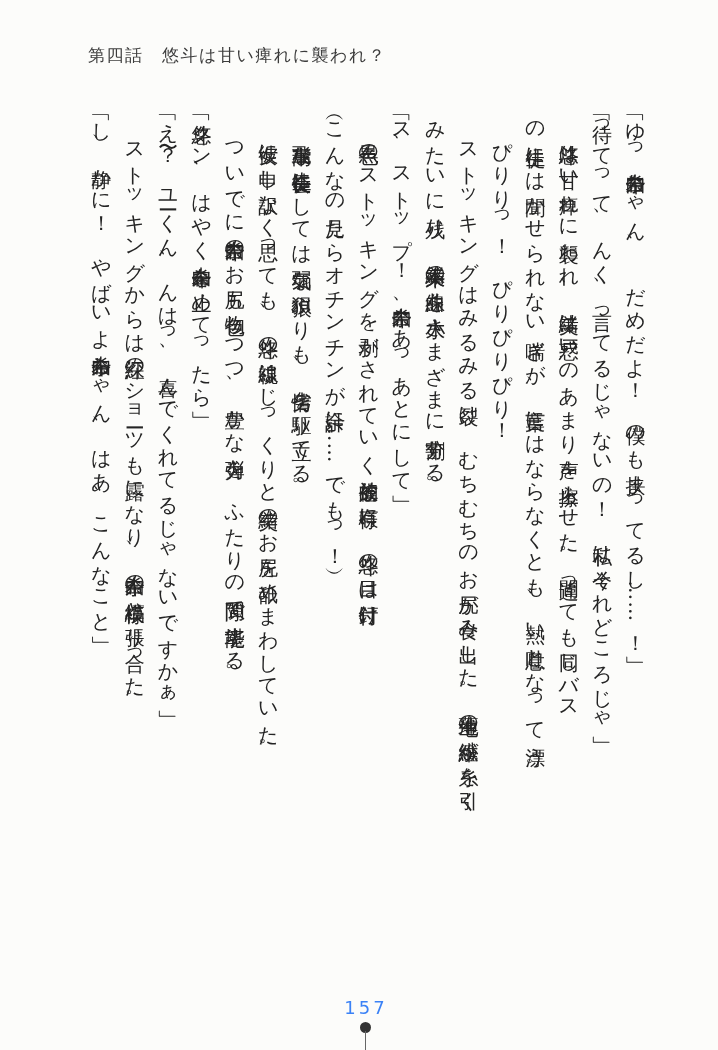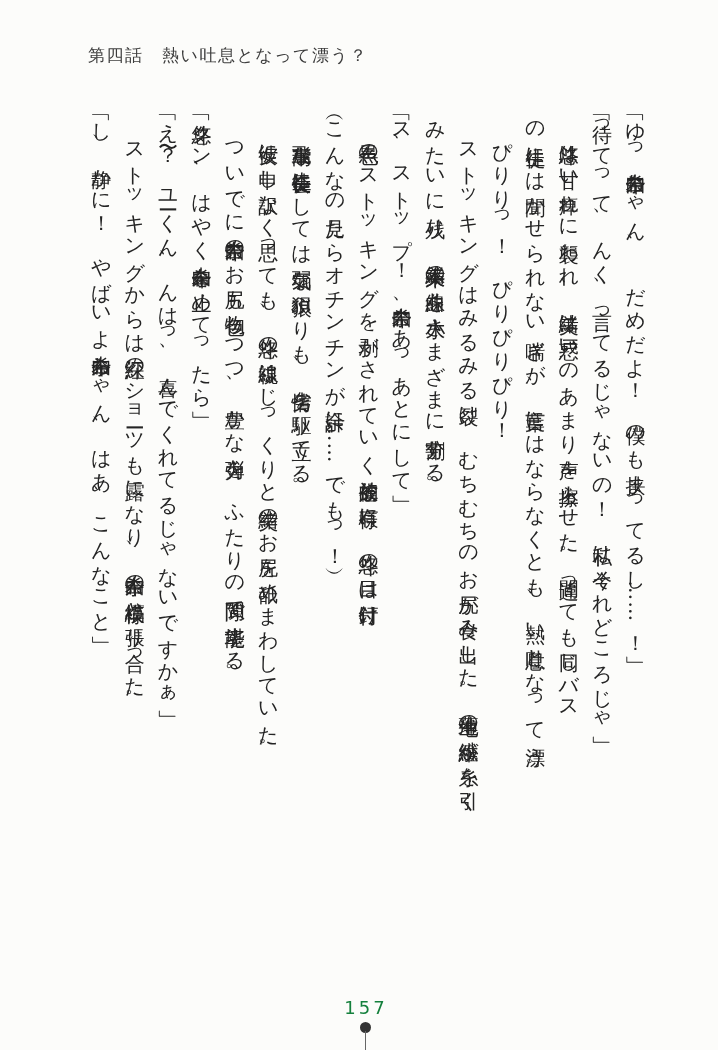--- a/index.html
+++ b/index.html
@@ -44,21 +44,21 @@
   
   .page-number {
     position: absolute;
     left: 336px;
     top: 997px;
     width: 60px;
     text-align: center;
     font-family: "DejaVu Sans", "Liberation Sans", sans-serif;
     font-size: 18px;
     letter-spacing: 3px;
-    color: #15803d;
+    color: #3b82f6;
   }
   .footer-dot {
     position: absolute;
     left: 360px;
     top: 1022px;
     width: 11px;
     height: 11px;
     border-radius: 50%;
     background: #333;
   }
@@ -69,21 +69,21 @@
     width: 1px;
     height: 19px;
     background: #666;
   }
 </style>
 </head>
 <body>
 
 <div class="page">
 
-  <div class="chapter-header">第四話　熱い吐息となって漂う？</div>
+  <div class="chapter-header">第四話　悠斗は甘い痺れに襲われ？</div>
 
   <div class="vtext">
       <div class="tline">「ゆっ由希奈ちゃん、　だめだよ！　僕のも挟まってるし……！」</div>
       <div class="tline">「待ってって、んく、言ってるじゃないの！　私は今それどころじゃ」</div>
       <div class="tline">　悠斗は甘い痺れに襲われ、美緒は戸惑いのあまり声を上擦らせた。間違っても同じバス</div>
       <div class="tline">の生徒には聞かせられない喘ぎが、言葉にはならなくとも、熱い吐息となって漂う。</div>
       <div class="tline">　ぴりりっ！　ぴりぴりぴり！</div>
       <div class="tline">　ストッキングはみるみる裂け、むちむちのお尻が食み出した。薄生地の繊維が糸を引く</div>
       <div class="tline">みたいに残り、美緒本来の曲線を大小さまざまに分割する。</div>
       <div class="tline">「ス、ストップ！　由希奈、あっあとにして」</div>

